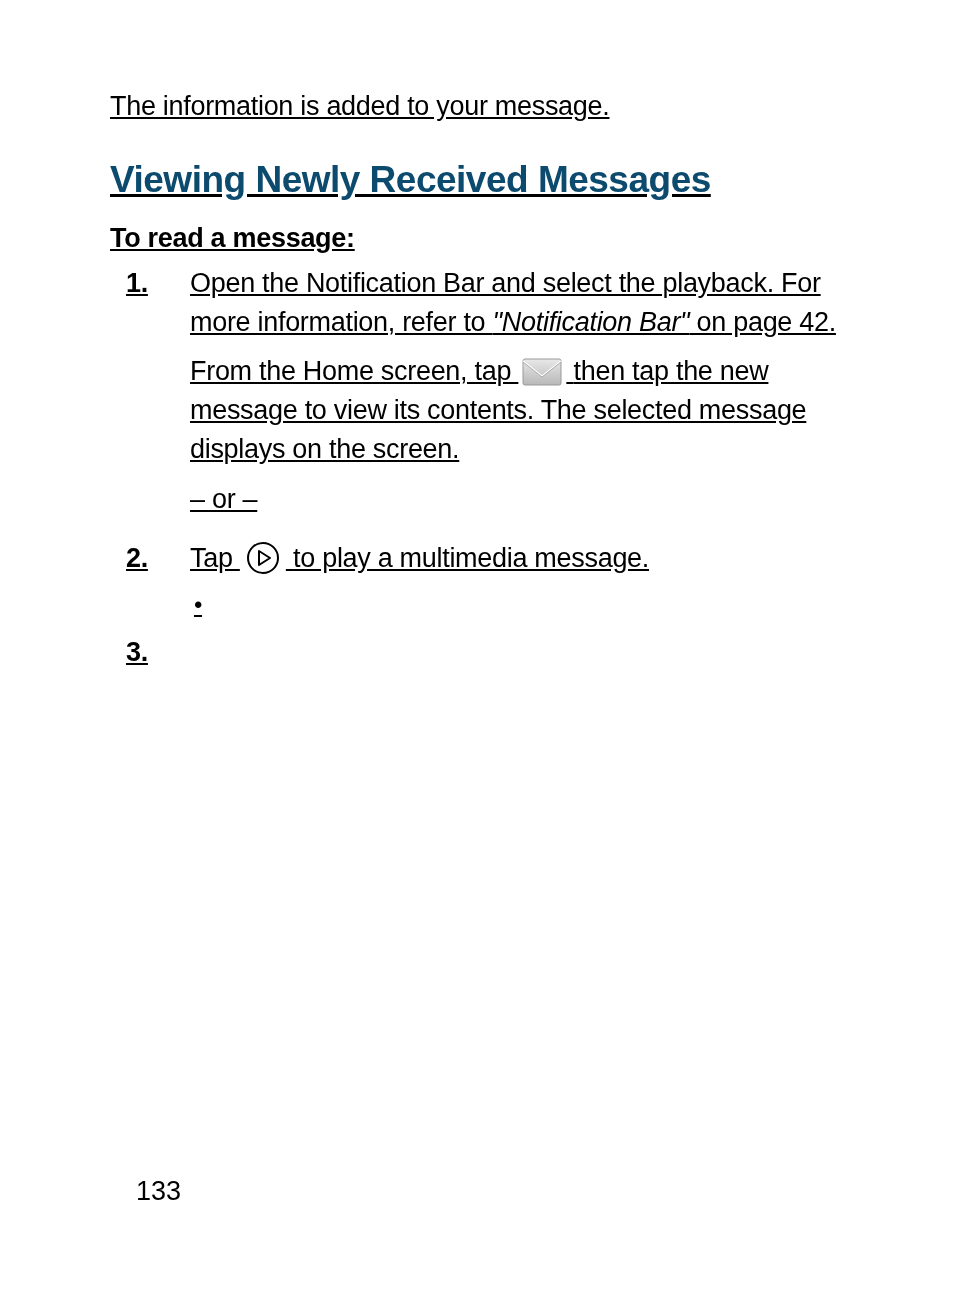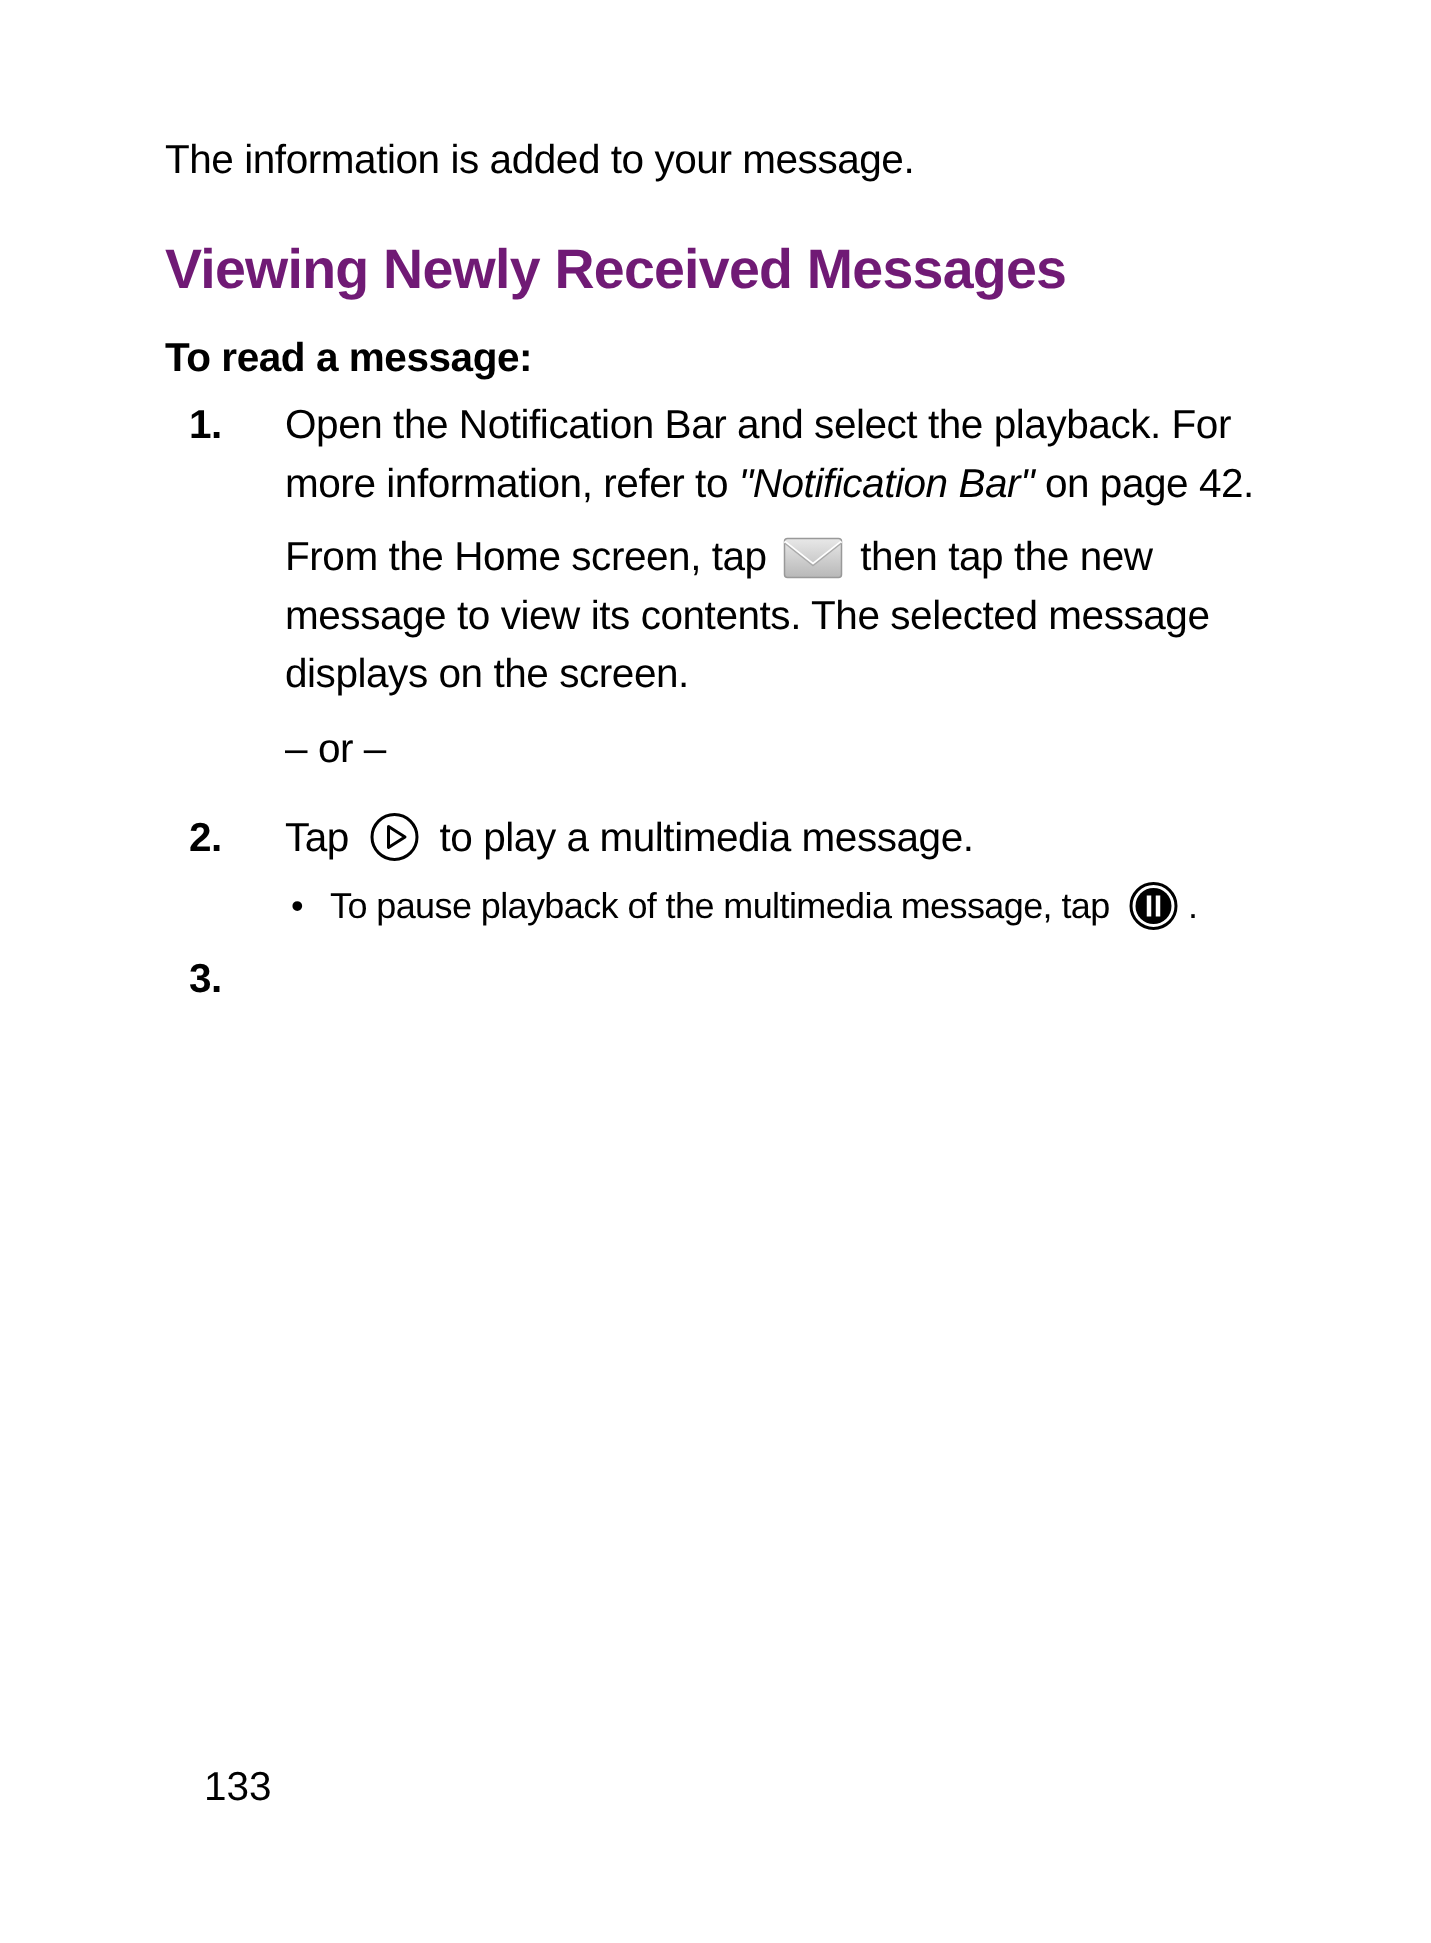--- a/index.html
+++ b/index.html
@@ -12,23 +12,24 @@
     color: #000;
     background: #fff;
     position: relative;
     box-sizing: border-box;
   }
   .page {
     padding: 60px 80px 0 110px;
     font-size: 27px;
     line-height: 1.45;
     letter-spacing: -0.3px;
+    text-decoration: underline;
   }
   .section-title {
-    color: #701a75;
+    color: #0c4a6e;
     font-weight: 800;
     font-size: 37px;
     margin: 8px 0 12px 0;
     letter-spacing: -0.5px;
   }
   .subhead {
     font-weight: 700;
     margin-bottom: 6px;
   }
   ol.steps-list {
@@ -145,31 +146,20 @@
           <span class="inline-icon play-circle">
             <svg width="34" height="34" viewBox="0 0 34 34">
               <circle cx="17" cy="17" r="15" fill="none" stroke="#000" stroke-width="2"></circle>
               <path d="M13 10 L24 17 L13 24 Z" fill="none" stroke="#000" stroke-width="2" stroke-linejoin="round"></path>
             </svg>
           </span>
           <span> to play a multimedia message.</span>
         </p>
         <div class="sub-bullet">
           <div class="bullet">•</div>
-          <div>
-            <span>To pause playback of the multimedia message, tap </span>
-            <span class="inline-icon pause-circle">
-              <svg width="34" height="34" viewBox="0 0 34 34">
-                <circle cx="17" cy="17" r="15" fill="none" stroke="#000" stroke-width="2"></circle>
-                <circle cx="17" cy="17" r="12" fill="#000"></circle>
-                <rect x="12.5" y="10" width="3" height="14" fill="#fff"></rect>
-                <rect x="18.5" y="10" width="3" height="14" fill="#fff"></rect>
-              </svg>
-            </span><span>.</span>
-          </div>
         </div>
       </div>
     </li>
 
     <li>
       <div class="step-num">3.</div>
     </li>
 
   </ol>
 

